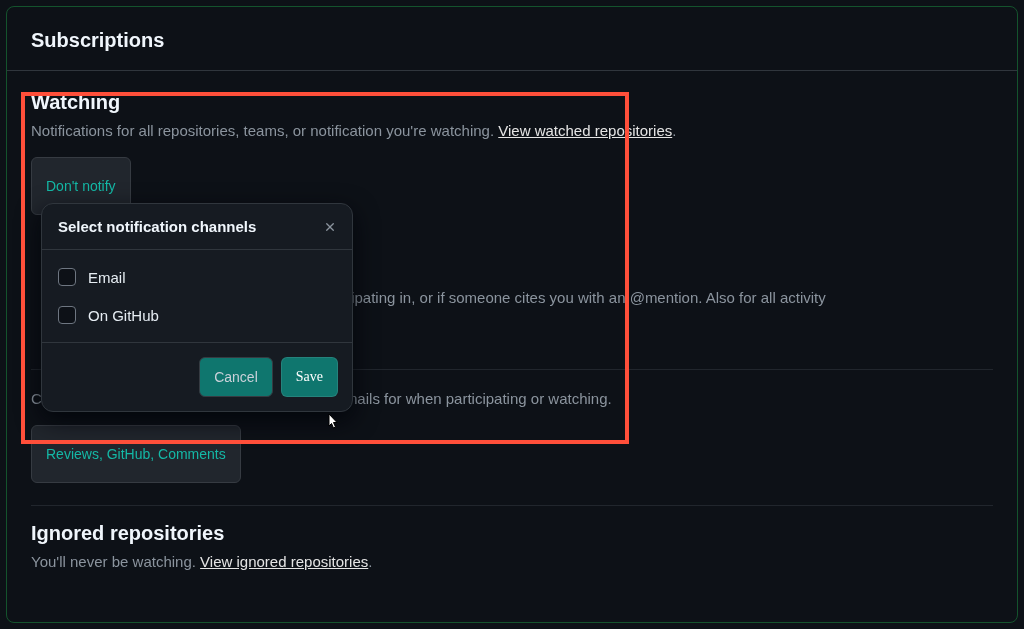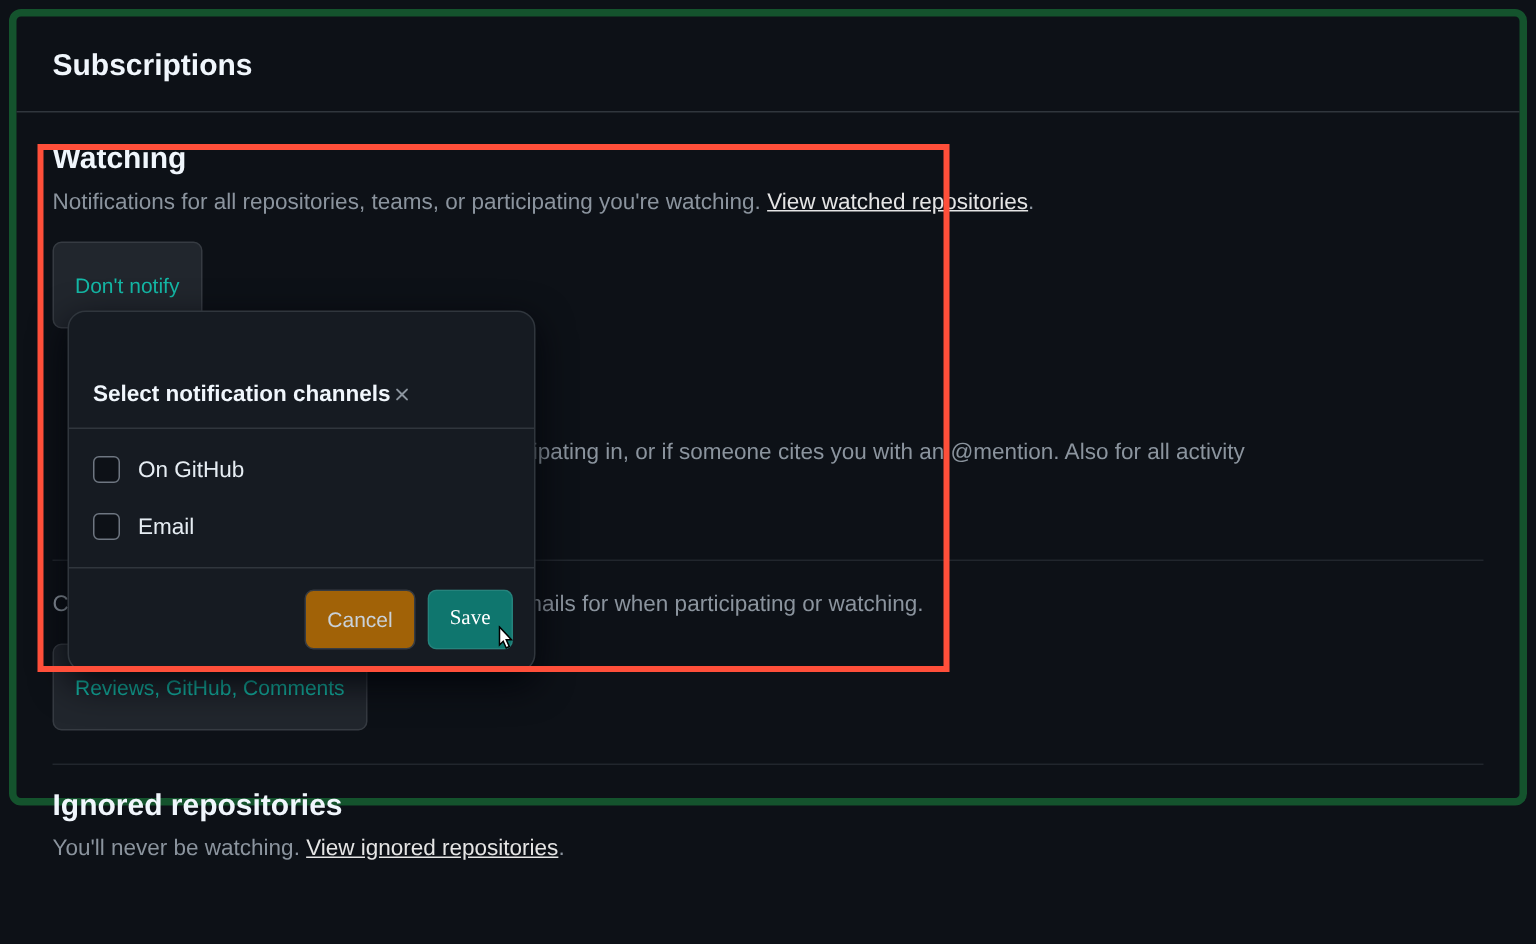--- a/index.html
+++ b/index.html
@@ -6,24 +6,24 @@
     body {
       background: #0d1117;
       color: #c9d1d9;
       font-family: -apple-system, BlinkMacSystemFont, "Segoe UI", Helvetica, Arial, sans-serif;
       width: 1024px;
       height: 629px;
       overflow: hidden;
       position: relative;
     }
     .panel {
-      border: 5px solid #14532d;
+      border: 1px solid #14532d;
       border-radius: 8px;
       margin: 6px;
-      height: 531px;
+      height: 617px;
       position: relative;
     }
     .panel-header {
       font-size: 20px;
       font-weight: 600;
       color: #f0f6fc;
       padding: 22px 24px 18px 24px;
       border-bottom: 1px solid #30363d;
     }
     .section {
@@ -78,23 +78,23 @@
       width: 312px;
       background: #161b22;
       border: 1px solid #30363d;
       border-radius: 12px;
       box-shadow: 0 8px 24px rgba(1,4,9,0.85);
       z-index: 4;
     }
     .popover-header {
       display: flex;
       align-items: center;
+      justify-content: space-between;
       padding: 14px 14px 14px 16px;
       border-bottom: 1px solid #30363d;
-      margin-top: 32px;
     }
     .popover-title {
       font-size: 15px;
       font-weight: 600;
       color: #f0f6fc;
     }
     .close-icon {
       color: #8b949e;
       cursor: pointer;
       width: 16px;
@@ -125,21 +125,21 @@
       color: #e6edf3;
     }
     .popover-footer {
       display: flex;
       justify-content: flex-end;
       gap: 8px;
       padding: 14px 14px;
       border-top: 1px solid #30363d;
     }
     .btn-cancel {
-      background: #a16207;
+      background: #0f766e;
       color: #c9d1d9;
       border: 1px solid #363b42;
       border-radius: 6px;
       padding: 5px 14px;
       font-size: 14px;
       cursor: pointer;
     }
     .btn-save {
       background: #0f766e;
       color: #ffffff;
@@ -164,21 +164,21 @@
   </style>
 </head>
 <body>
 
 <div class="panel">
   <div class="panel-header">Subscriptions</div>
 
   <div class="section">
     <div class="section-title">Watching</div>
     <div class="section-desc">
-      <span>Notifications for all repositories, teams, or participating you're watching. </span><a class="link">View watched repositories</a><span>.</span>
+      <span>Notifications for all repositories, teams, or notification you're watching. </span><a class="link">View watched repositories</a><span>.</span>
     </div>
     <button class="btn-secondary">Don't notify</button>
   </div>
 
   <div class="section participating-block">
     <div class="section-desc">
       <span style="visibility:hidden">Notifications for the conversations you </span><span>are participating in, or if someone cites you with an @mention. Also for all activity</span>
     </div>
   </div>
 
@@ -205,25 +205,25 @@
       <div class="popover-title">Select notification channels</div>
       <div class="close-icon">
         <svg width="14" height="14" viewBox="0 0 16 16" fill="currentColor">
             <path d="M3.72 3.72a.75.75 0 011.06 0L8 6.94l3.22-3.22a.75.75 0 111.06 1.06L9.06 8l3.22 3.22a.75.75 0 11-1.06 1.06L8 9.06l-3.22 3.22a.75.75 0 01-1.06-1.06L6.94 8 3.72 4.78a.75.75 0 010-1.06z"></path>
           </svg>
       </div>
     </div>
     <div class="popover-body">
       <div class="check-row">
         <div class="checkbox"></div>
-        <div class="check-label">On GitHub</div>
+        <div class="check-label">Email</div>
       </div>
       <div class="check-row">
         <div class="checkbox"></div>
-        <div class="check-label">Email</div>
+        <div class="check-label">On GitHub</div>
       </div>
     </div>
     <div class="popover-footer">
       <button class="btn-cancel">Cancel</button>
       <button class="btn-save">Save</button>
     </div>
   </div>
 
   <div class="cursor-icon">
     <svg width="16" height="18" viewBox="0 0 16 18">

